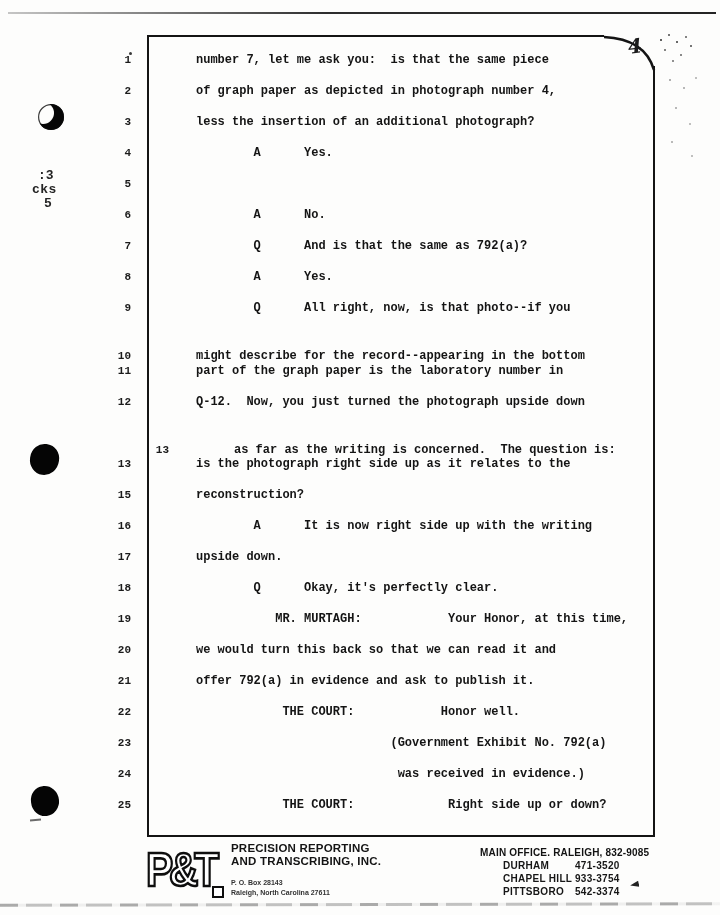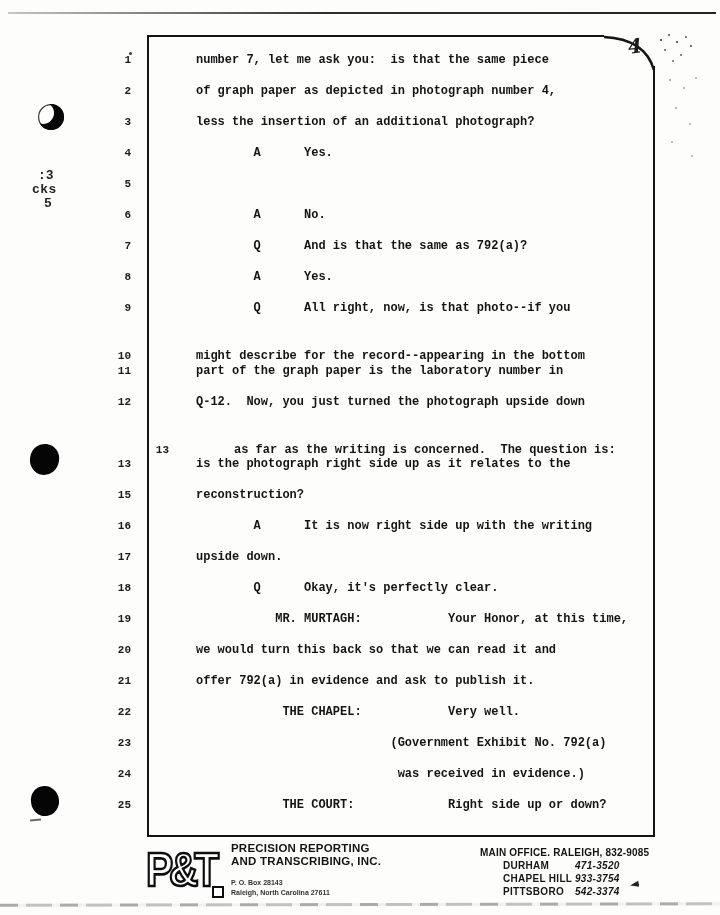--- a/index.html
+++ b/index.html
@@ -86,21 +86,21 @@
   .company span { display:block; }
   .pobox { position:absolute; left:231px; top:878px;
     font:700 7px "Liberation Sans", sans-serif; line-height:9.5px; color:#333; }
   .pobox span { display:block; }
   .main-office { position:absolute; left:480px; top:847px;
     font:700 10px "Liberation Sans", sans-serif; letter-spacing:.2px; color:#121212; }
   .office-list { position:absolute; left:503px; top:860px; }
   .office-row { height:13px; font:700 10px "Liberation Sans", sans-serif;
     letter-spacing:.3px; color:#161616; }
   .office-city { display:inline-block; width:72px; }
-  .office-phone { display:inline-block;font-style:italic; }
+  .office-phone { display:inline-block; }
   .check-mark { position:absolute; left:630px; top:881px; width:9px; height:7px;
     background:#222; clip-path:polygon(0 55%, 100% 0, 100% 90%);
     transform:rotate(-8deg); }
 </style>
 </head>
 <body>
 
 <div class="screen">
 
   <div class="scan-topline"></div>
@@ -215,21 +215,21 @@
       <div class="trow" style="top: 642.95px;">
         <span class="lineno">20</span>
         <span class="linetext">we would turn this back so that we can read it and</span>
       </div>
       <div class="trow" style="top: 674px;">
         <span class="lineno">21</span>
         <span class="linetext">offer 792(a) in evidence and ask to publish it.</span>
       </div>
       <div class="trow" style="top: 705.05px;">
         <span class="lineno">22</span>
-        <span class="linetext">            THE CHAPEL:            Very well.</span>
+        <span class="linetext">            THE COURT:            Honor well.</span>
       </div>
       <div class="trow" style="top: 736.1px;">
         <span class="lineno">23</span>
         <span class="linetext">                           (Government Exhibit No. 792(a)</span>
       </div>
       <div class="trow" style="top: 767.15px;">
         <span class="lineno">24</span>
         <span class="linetext">                            was received in evidence.)</span>
       </div>
       <div class="trow" style="top: 798.2px;">

